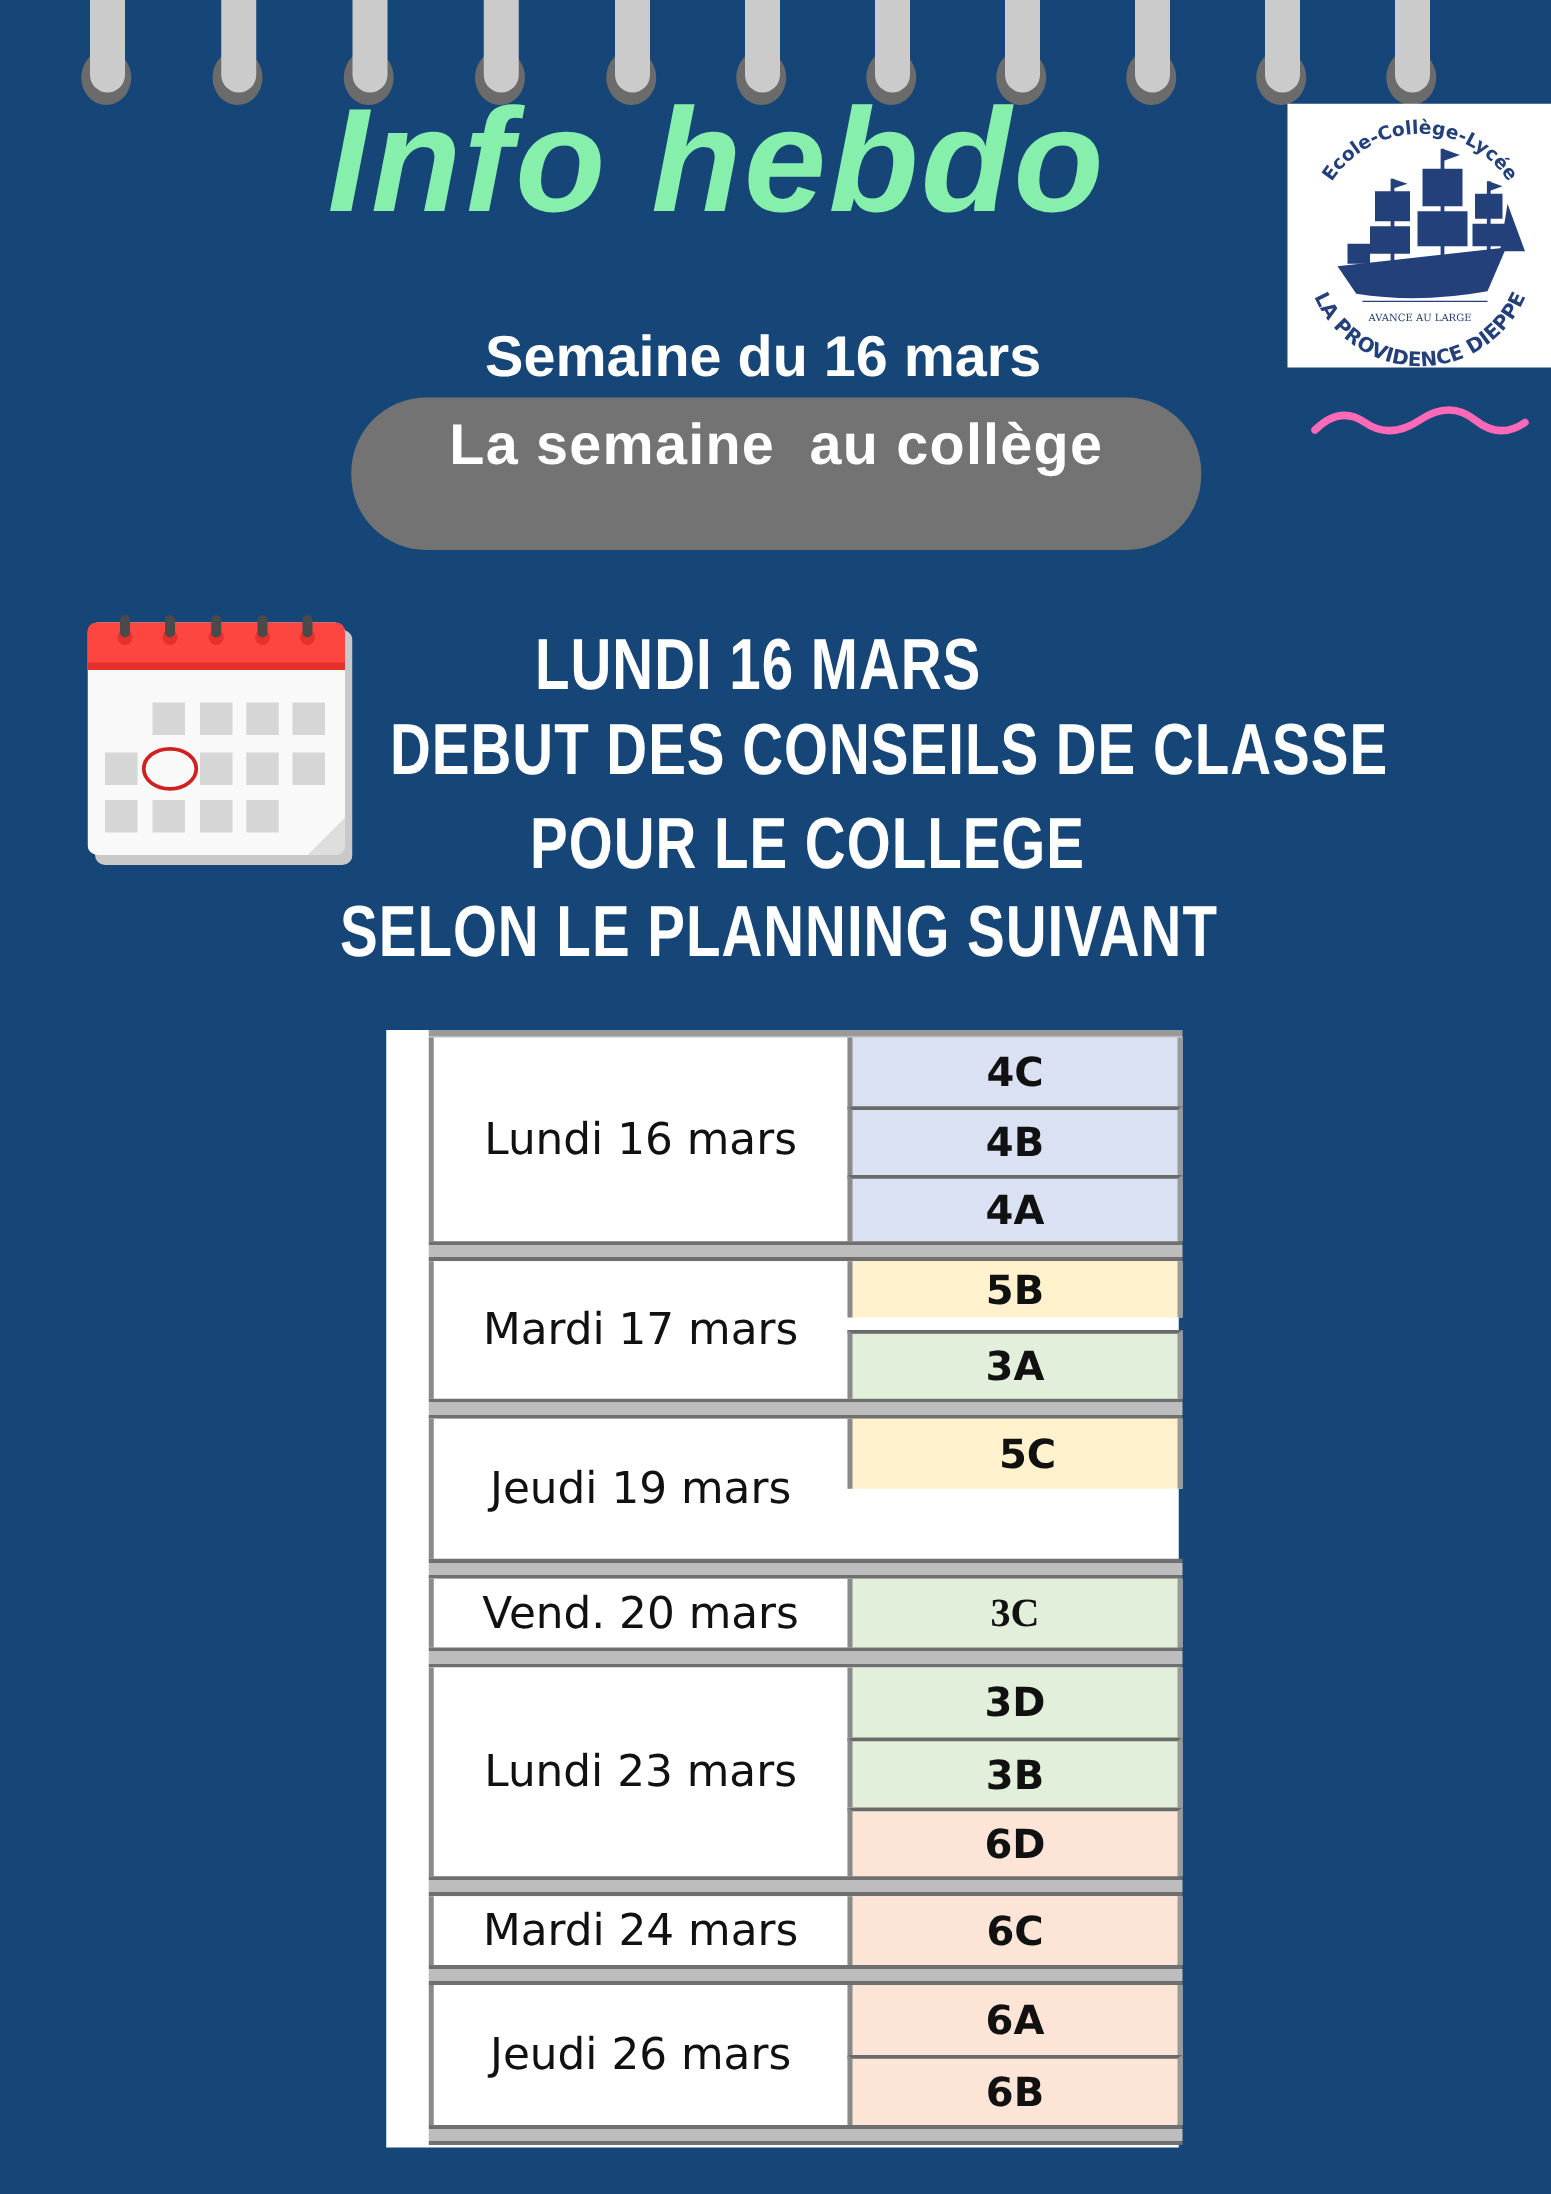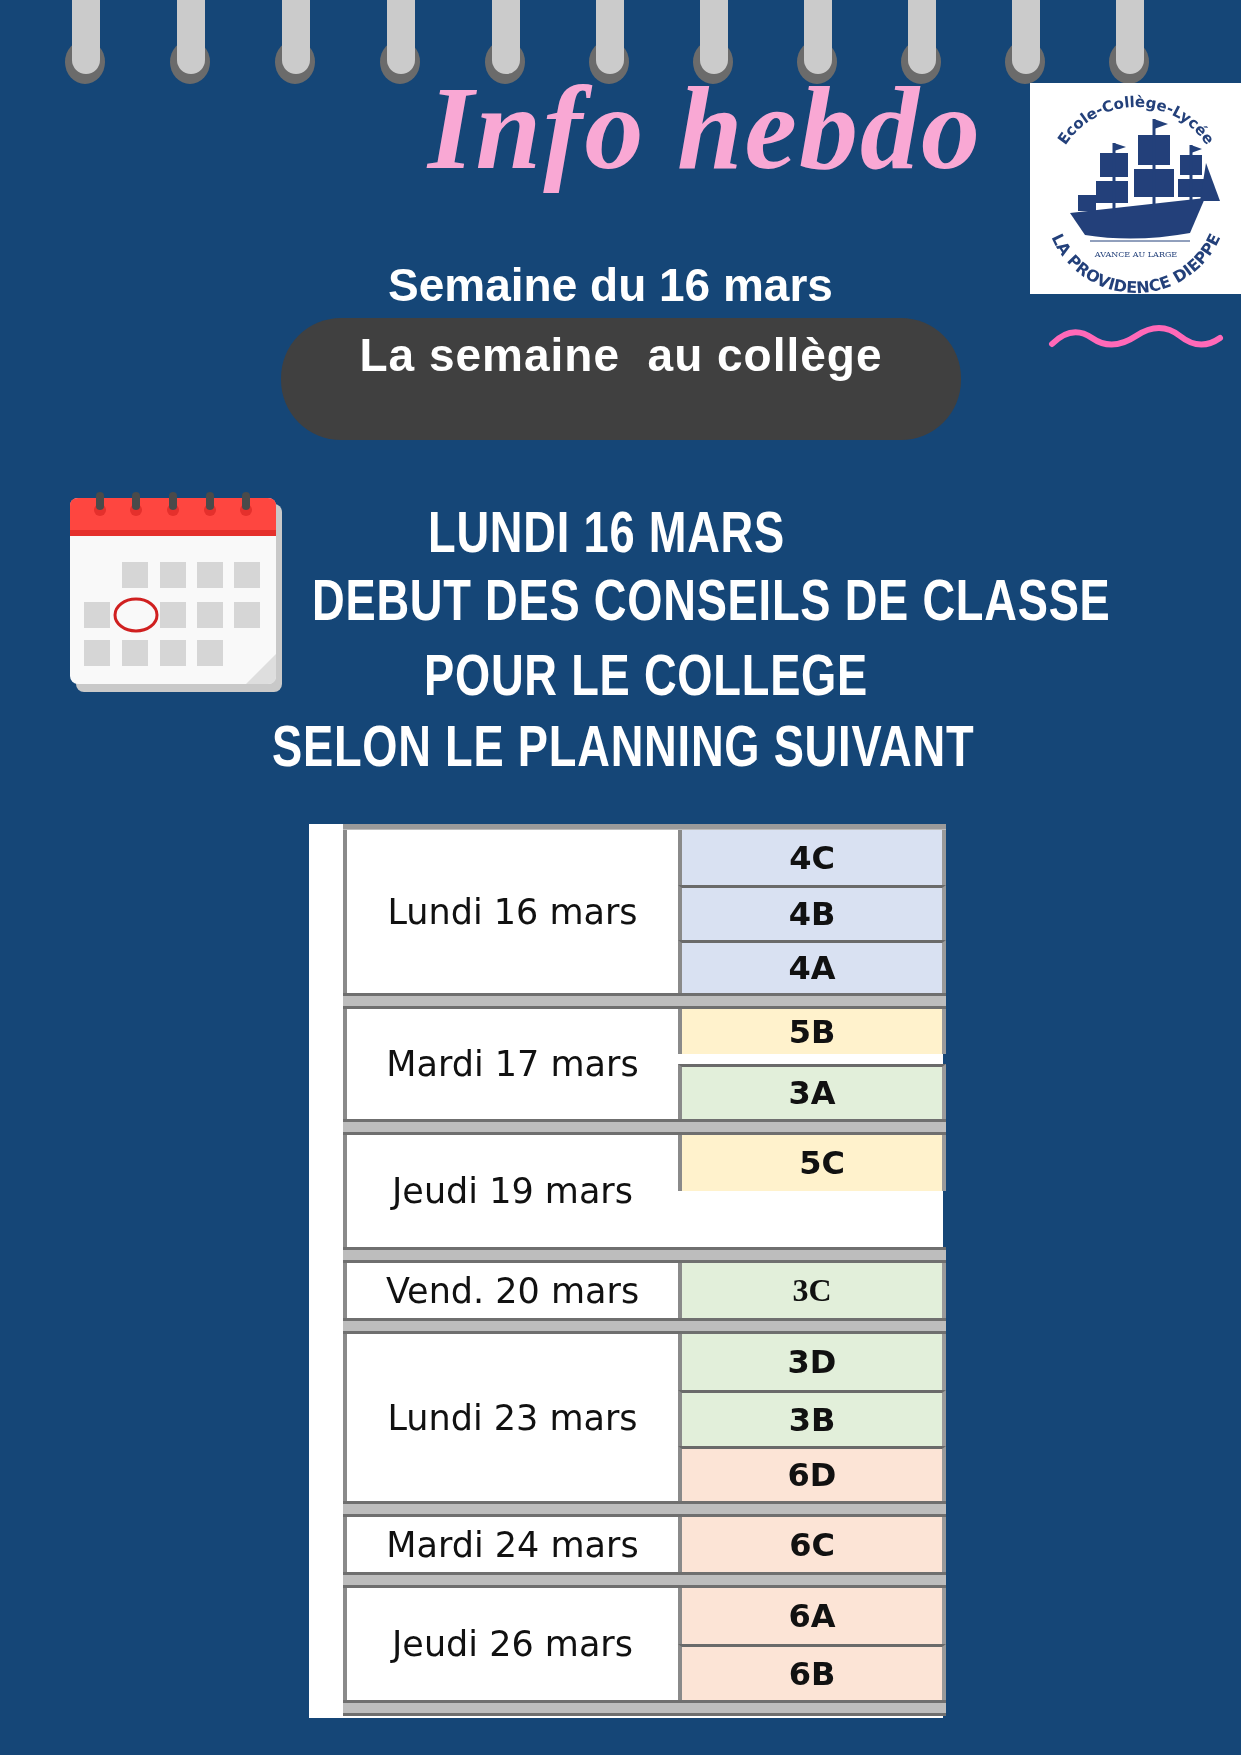--- a/index.html
+++ b/index.html
@@ -1,25 +1,25 @@
 <!DOCTYPE html>
 <html><head>
 <meta charset="utf-8">
 <style>
   html,body{margin:0;padding:0;}
   body{width:1241px;height:1755px;background:#154677;position:relative;overflow:hidden;font-family:"DejaVu Sans",sans-serif;}
   .ring{position:absolute;top:0;width:40px;height:84px;}
   .ring .hole{position:absolute;left:0;top:40px;width:40px;height:44px;border-radius:50%;background:#6b6b6b;}
   .ring .wire{position:absolute;left:7px;top:-20px;width:28px;height:94px;background:#cbcbcb;border-radius:0 0 14px 14px;}
-  #title{position:absolute;left:262px;top:70px;width:720px;text-align:right;color:#f9a8d4;font-family:Liberation Serif, serif;font-style:italic;font-weight:bold;font-size:118px;letter-spacing:2px;line-height:1;}
+  #title{position:absolute;left:262px;top:70px;width:720px;text-align:left;color:#86efac;font-family:Liberation Sans, sans-serif;font-style:italic;font-weight:bold;font-size:118px;letter-spacing:2px;line-height:1;}
   #logo{position:absolute;left:1030px;top:83px;width:211px;height:211px;background:#fff;}
   #wave{position:absolute;left:1048px;top:322px;width:176px;height:30px;}
   #week{position:absolute;left:0;top:258px;width:1241px;text-align:center;padding-left:0;color:#fff;font-family:"Liberation Sans",sans-serif;font-weight:bold;font-size:46px;}
   #week span{position:relative;left:-10px;}
-  #pill{position:absolute;left:281px;top:318px;width:680px;height:122px;background:#404040;border-radius:60px;}
+  #pill{position:absolute;left:281px;top:318px;width:680px;height:122px;background:#737373;border-radius:60px;}
   #pill-label{position:absolute;left:0;top:10px;width:100%;text-align:center;color:#fff;font-family:"Liberation Sans",sans-serif;font-weight:bold;font-size:46px;letter-spacing:1px;white-space:pre;}
   #cal{position:absolute;left:70px;top:492px;width:212px;height:200px;}
   .handwritten{position:absolute;color:#fff;font-family:"Liberation Sans Narrow","Liberation Sans",sans-serif;font-weight:bold;font-size:58px;letter-spacing:1px;white-space:nowrap;transform:scaleX(0.78);transform-origin:left top;}
   #l1{left:428px;top:498px;}
   #l2{left:312px;top:566px;}
   #l3{left:424px;top:641px;}
   #l4{left:272px;top:712px;}
   #table-wrap{position:absolute;left:309px;top:824px;width:634px;height:894px;background:#fff;}
   #grid{position:absolute;left:34px;top:0;width:603px;height:894px;}
   .group{position:absolute;left:0;width:603px;}

